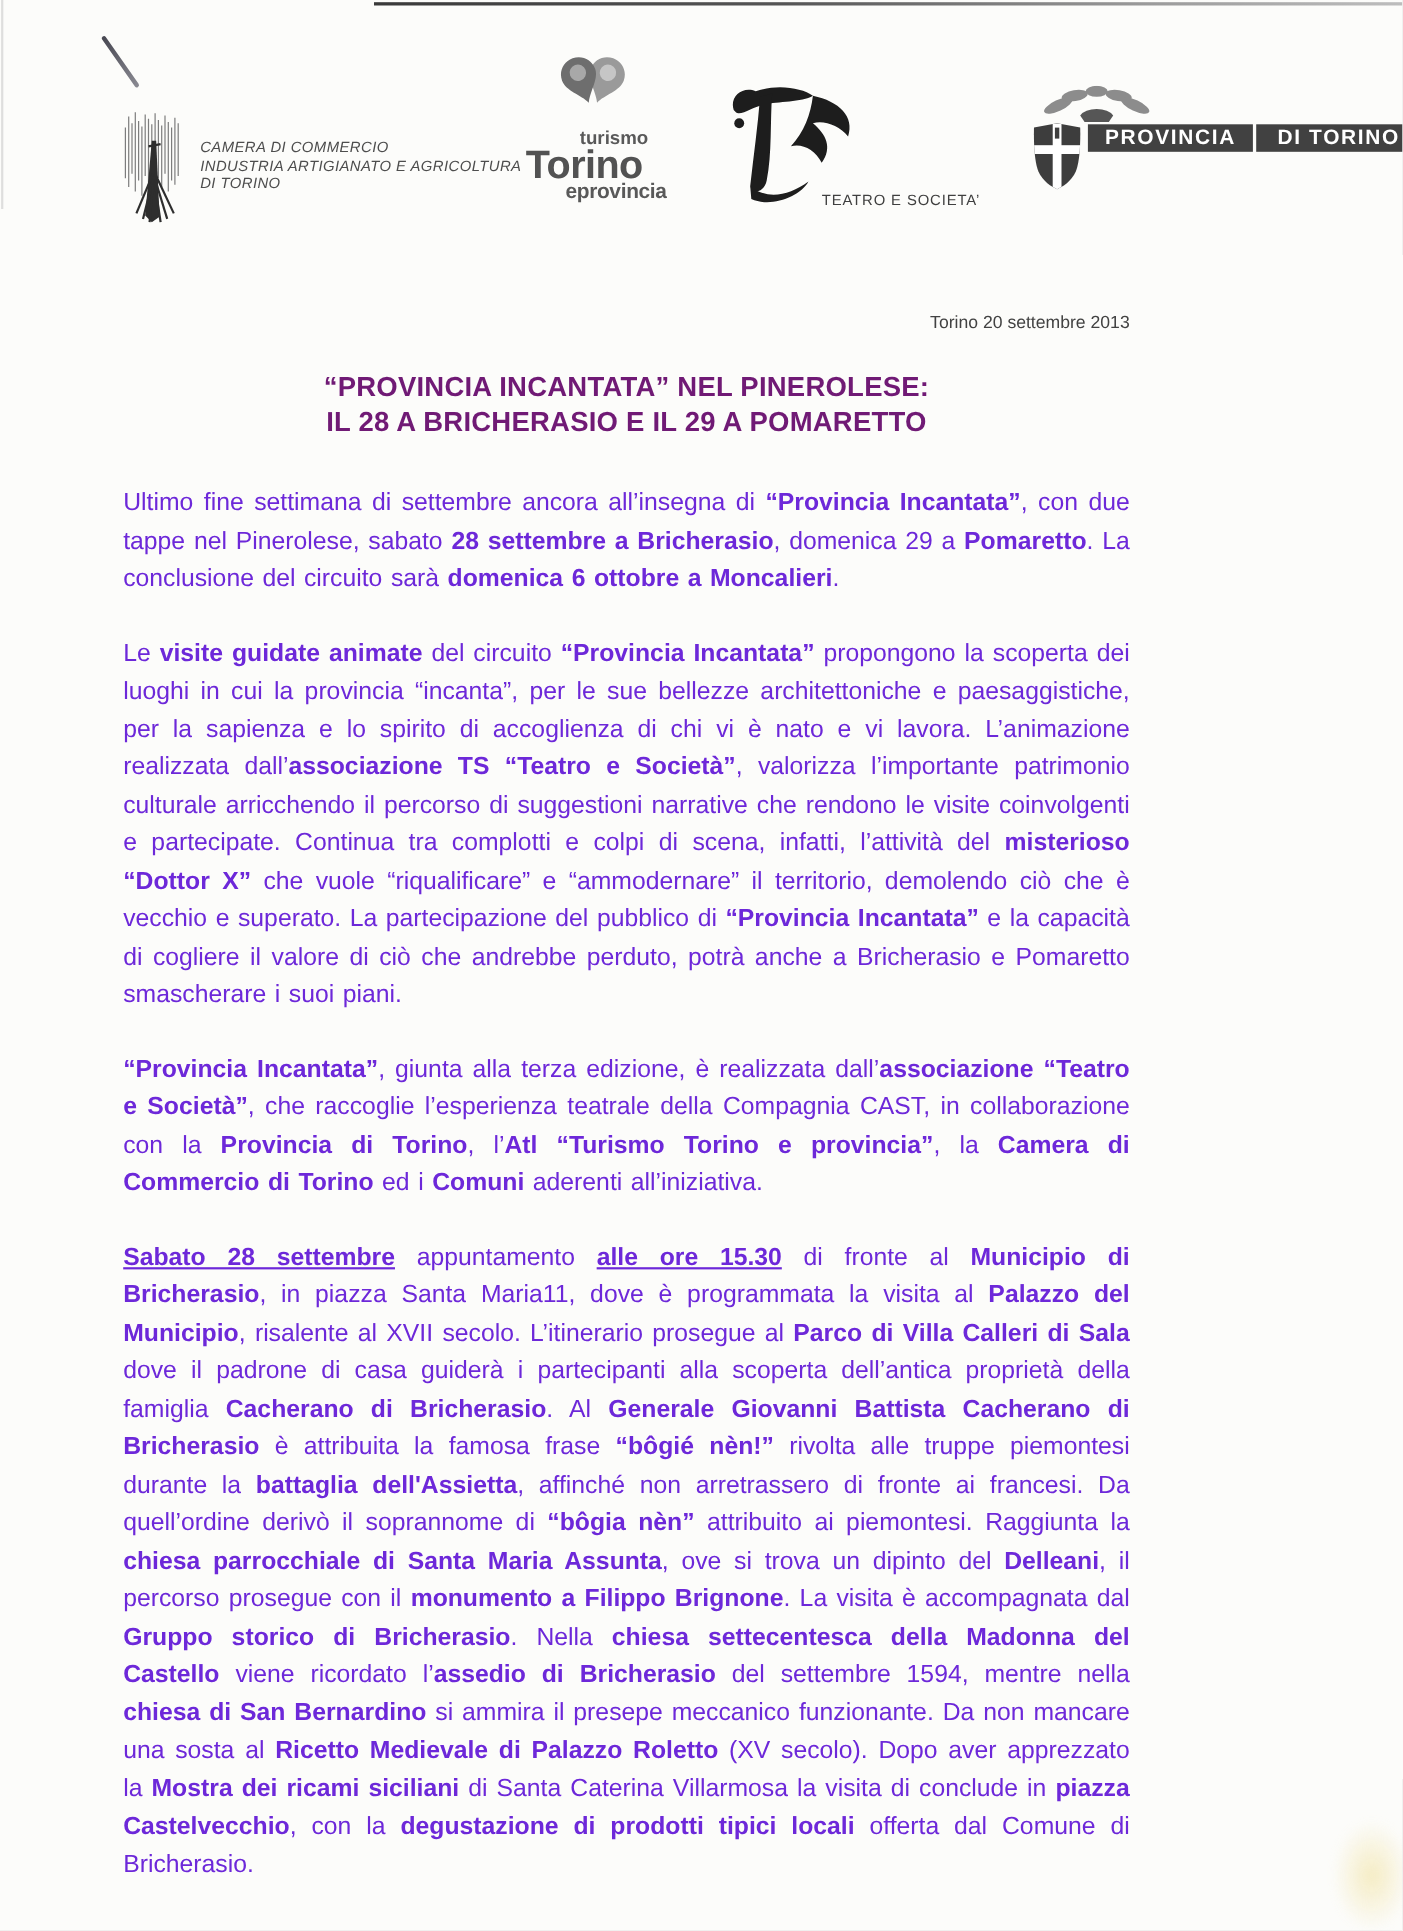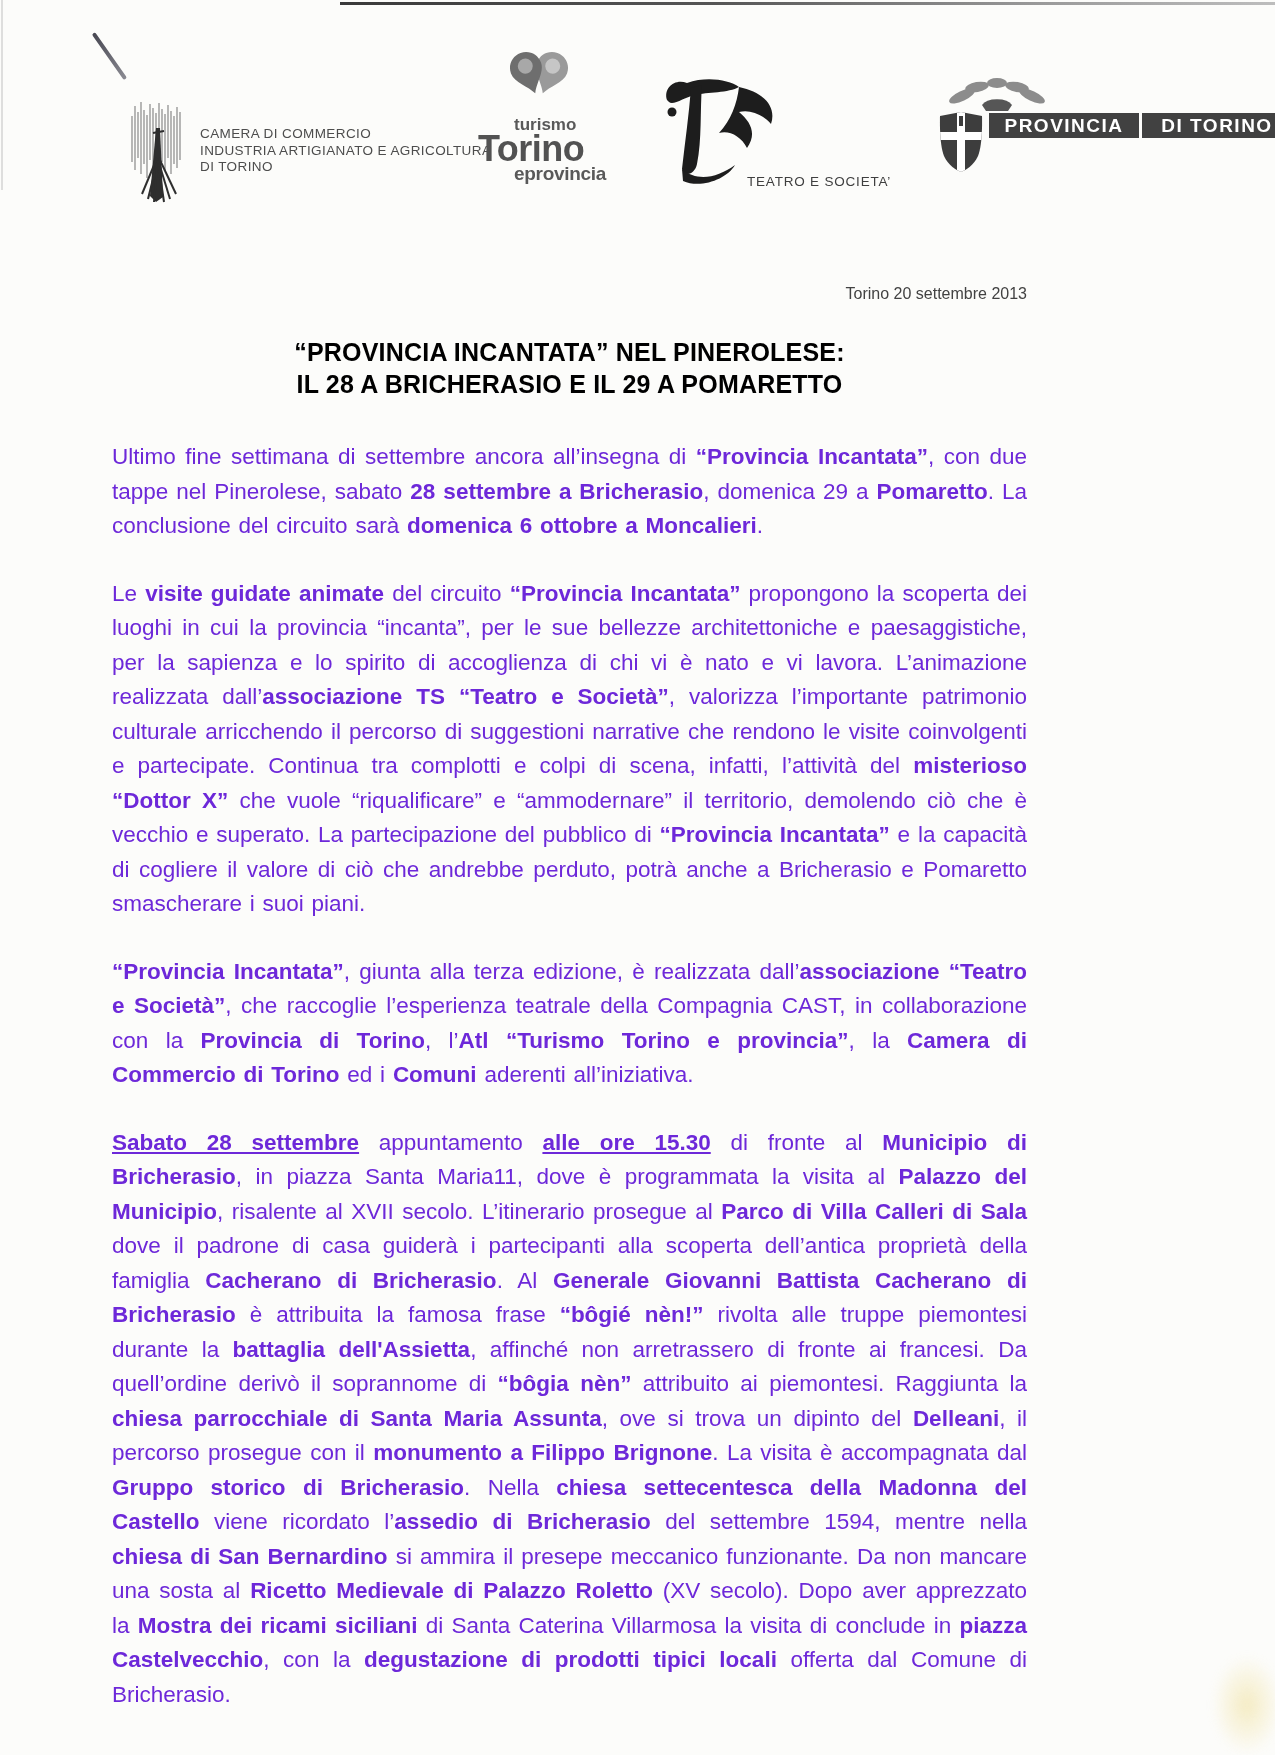--- a/index.html
+++ b/index.html
@@ -9,39 +9,39 @@
   }
   
   .scan-top-line{position:absolute;left:340px;top:2px;width:935px;height:3px;
     background:linear-gradient(to right,#3a3a3a,#555 40%,#9a9a9a 75%,#bdbdbd);}
   .scan-left-line{position:absolute;left:1px;top:0;width:2px;height:190px;background:#c9c9c9;opacity:.6;}
   .pen-mark{position:absolute;left:95px;top:32px;width:56px;height:4px;border-radius:3px;
     background:linear-gradient(to right,#474751,#8a8a92);transform:rotate(55deg);transform-origin:left top;}
   .smudge{position:absolute;left:1212px;top:1655px;width:70px;height:100px;border-radius:50%;
     background:radial-gradient(closest-side,#f2e6b0,rgba(242,230,176,0));opacity:.75;filter:blur(5px);}
   
-  .camera-logo{position:absolute;left:130px;top:100px;display:flex;}
+  .camera-logo{position:absolute;left:112px;top:100px;display:flex;font-style:italic;}
   .camera-text{margin-left:12px;margin-top:26px;font-size:13.5px;line-height:16.5px;
     letter-spacing:.4px;color:#4d4d4d;}
   .turismo-logo{position:absolute;left:478px;top:50px;width:120px;}
-  .turismo-small{margin-left:36px;font-size:17px;font-weight:600;color:#595959;line-height:18px;}
+  .turismo-small{margin-left:49px;font-size:17px;font-weight:600;color:#595959;line-height:18px;}
   .turismo-big{margin-left:0;font-size:36px;font-weight:700;color:#525252;line-height:30px;letter-spacing:-.5px;}
   .turismo-sub{margin-left:36px;font-size:19px;font-weight:700;color:#595959;line-height:19px;letter-spacing:-.3px;}
   .ts-logo{position:absolute;left:655px;top:70px;width:230px;height:130px;}
   .ts-caption{position:absolute;left:92px;top:104px;font-size:13.5px;letter-spacing:.8px;color:#3f3f3f;white-space:nowrap;}
   .provincia-logo{position:absolute;left:928px;top:80px;width:230px;height:100px;}
   .prov-foliage{position:absolute;left:14px;top:-2px;}
   .prov-row{position:absolute;left:8px;top:30px;display:flex;align-items:flex-start;}
   .prov-bars{margin-left:3px;margin-top:3px;display:flex;flex-direction:row;gap:3px;}
   .prov-bar{width:150px;height:25px;background:#414141;color:#ffffff;font-weight:700;font-size:19px;
     letter-spacing:1.5px;display:flex;align-items:center;justify-content:center;}
   
   .date-line{position:absolute;left:112px;top:285px;width:915px;text-align:right;font-size:16px;color:#424242;}
   .doc-title{position:absolute;left:112px;top:336px;width:915px;text-align:center;
-    font-weight:700;font-size:25px;line-height:32px;color:#000000;letter-spacing:.2px;}
+    font-weight:700;font-size:25px;line-height:32px;color:#701a75;letter-spacing:.2px;}
   .body-text{position:absolute;left:112px;top:440px;width:915px;}
   .para{margin:0 0 33px 0;font-size:22.5px;line-height:34.5px;text-align:justify;
     color:#6d28d9;word-spacing:1.5px;}
   .b{font-weight:700;}
   .u{text-decoration:underline;}
 </style>
 </head>
 <body>
 
 <div class="page">

